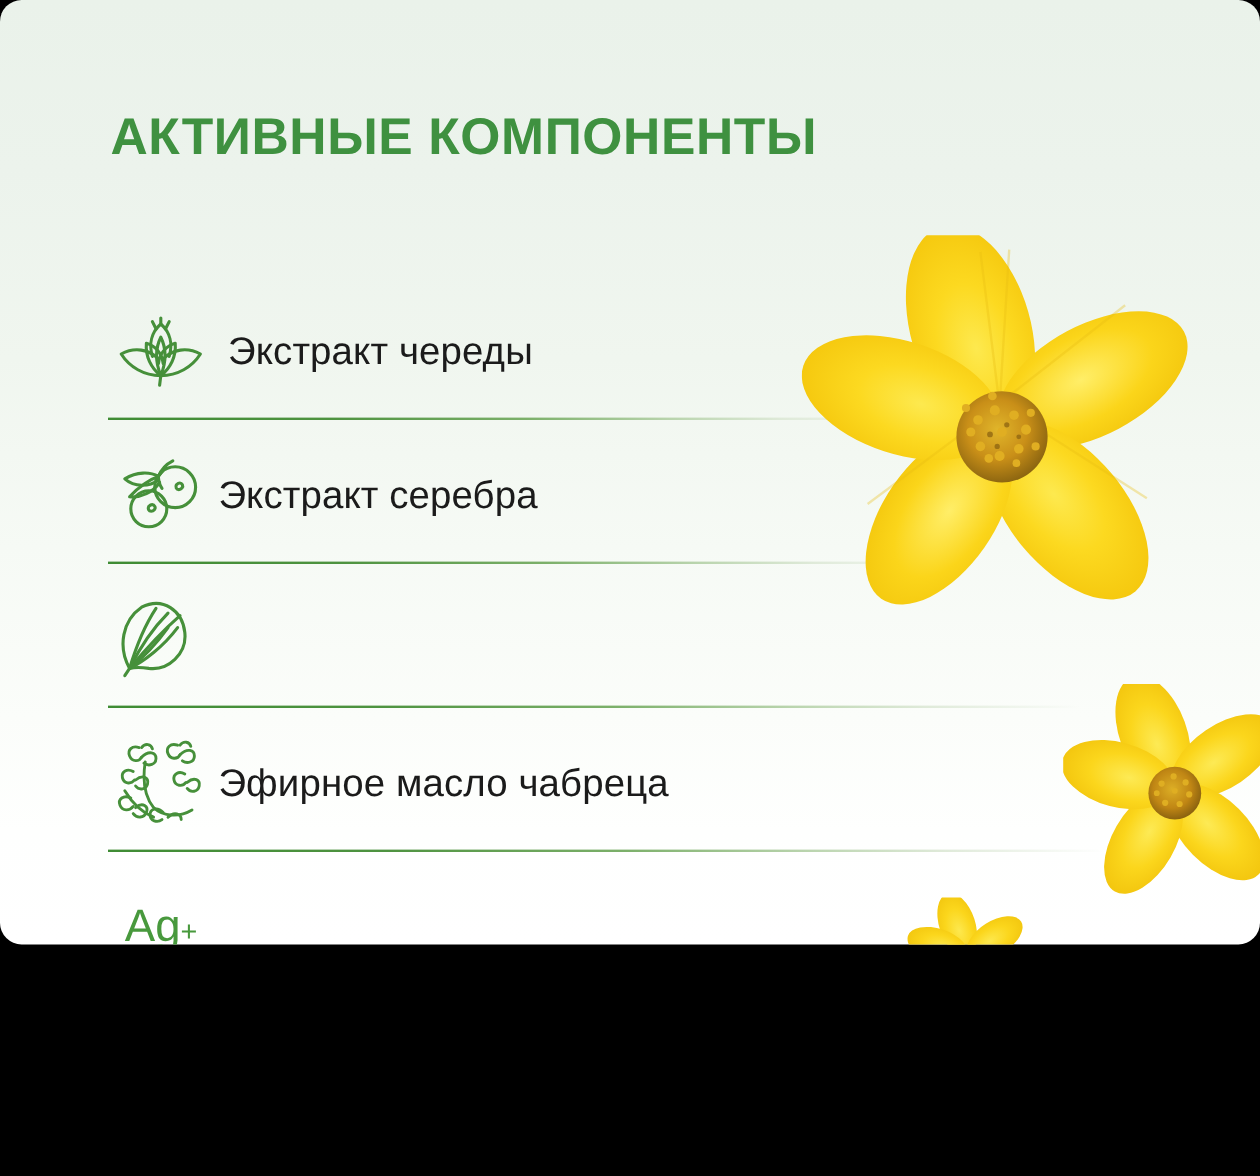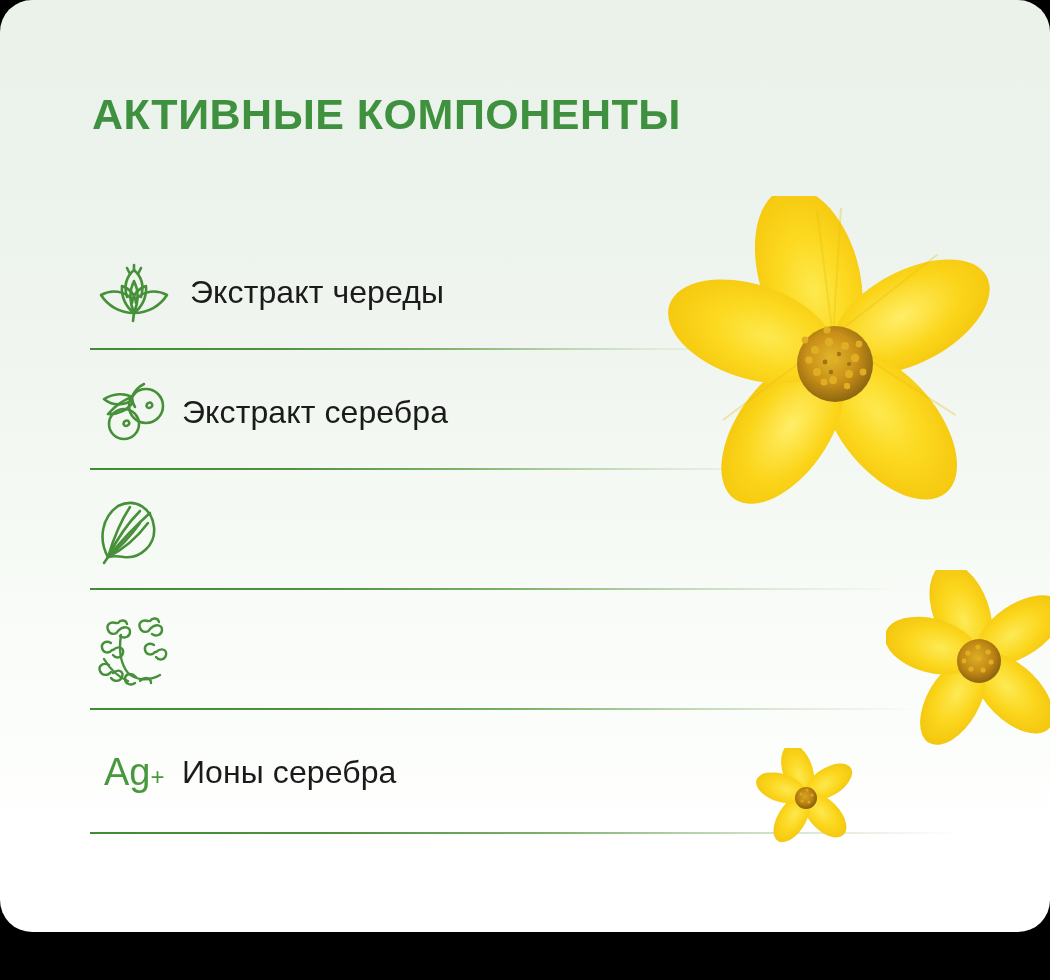--- a/index.html
+++ b/index.html
@@ -11,23 +11,23 @@
   body {
     width: 1050px;
     height: 980px;
     overflow: hidden;
     font-family: "Liberation Sans", sans-serif;
   }
 
   .card {
     position: relative;
     width: 1050px;
-    height: 932px;
+    height: 787px;
     box-sizing: border-box;
-    border-radius: 32px;
+    border-radius: 18px;
     overflow: hidden;
     background:
       linear-gradient(180deg,
         #eaf2ea 0%,
         #ecf3ec 18%,
         #f0f6ef 38%,
         #f6faf5 58%,
         #fbfdfa 76%,
         #fefffe 88%,
         #ffffff 100%);
@@ -357,25 +357,25 @@
           <path d="M15 28 c-5 -3 -10 0 -9 5 c1 5 7 6 10 2"></path>
           <path d="M17 35 c6 -5 11 -2 10 3 c-1 5 -7 6 -10 2"></path>
           <path d="M58 30 c-5 -3 -10 0 -9 5 c1 5 7 6 10 2"></path>
           <path d="M60 37 c6 -5 11 -2 10 3 c-1 5 -7 6 -10 2"></path>
           <path d="M13 50 c-6 -3 -11 1 -9 6 c2 5 8 5 11 1"></path>
           <path d="M17 58 c6 -5 11 -1 9 4 c-2 5 -8 5 -11 1"></path>
           <path d="M40 62 c-5 -5 -11 -3 -11 2 c0 5 6 7 10 4"></path>
           <path d="M44 66 c5 -5 11 -3 11 2"></path>
         </svg>
       </span>
+      <span class="row-label">Эфирное масло чабреца</span>
     </li>
 
     <li class="ingredient-row">
       <span class="row-icon text-icon">
         <span>Ag</span>
           <sup>+</sup>
       </span>
-      <span class="row-label">Ионы серебра</span>
     </li>
 
   </ul>
 
 </div>
 
 </body></html>

